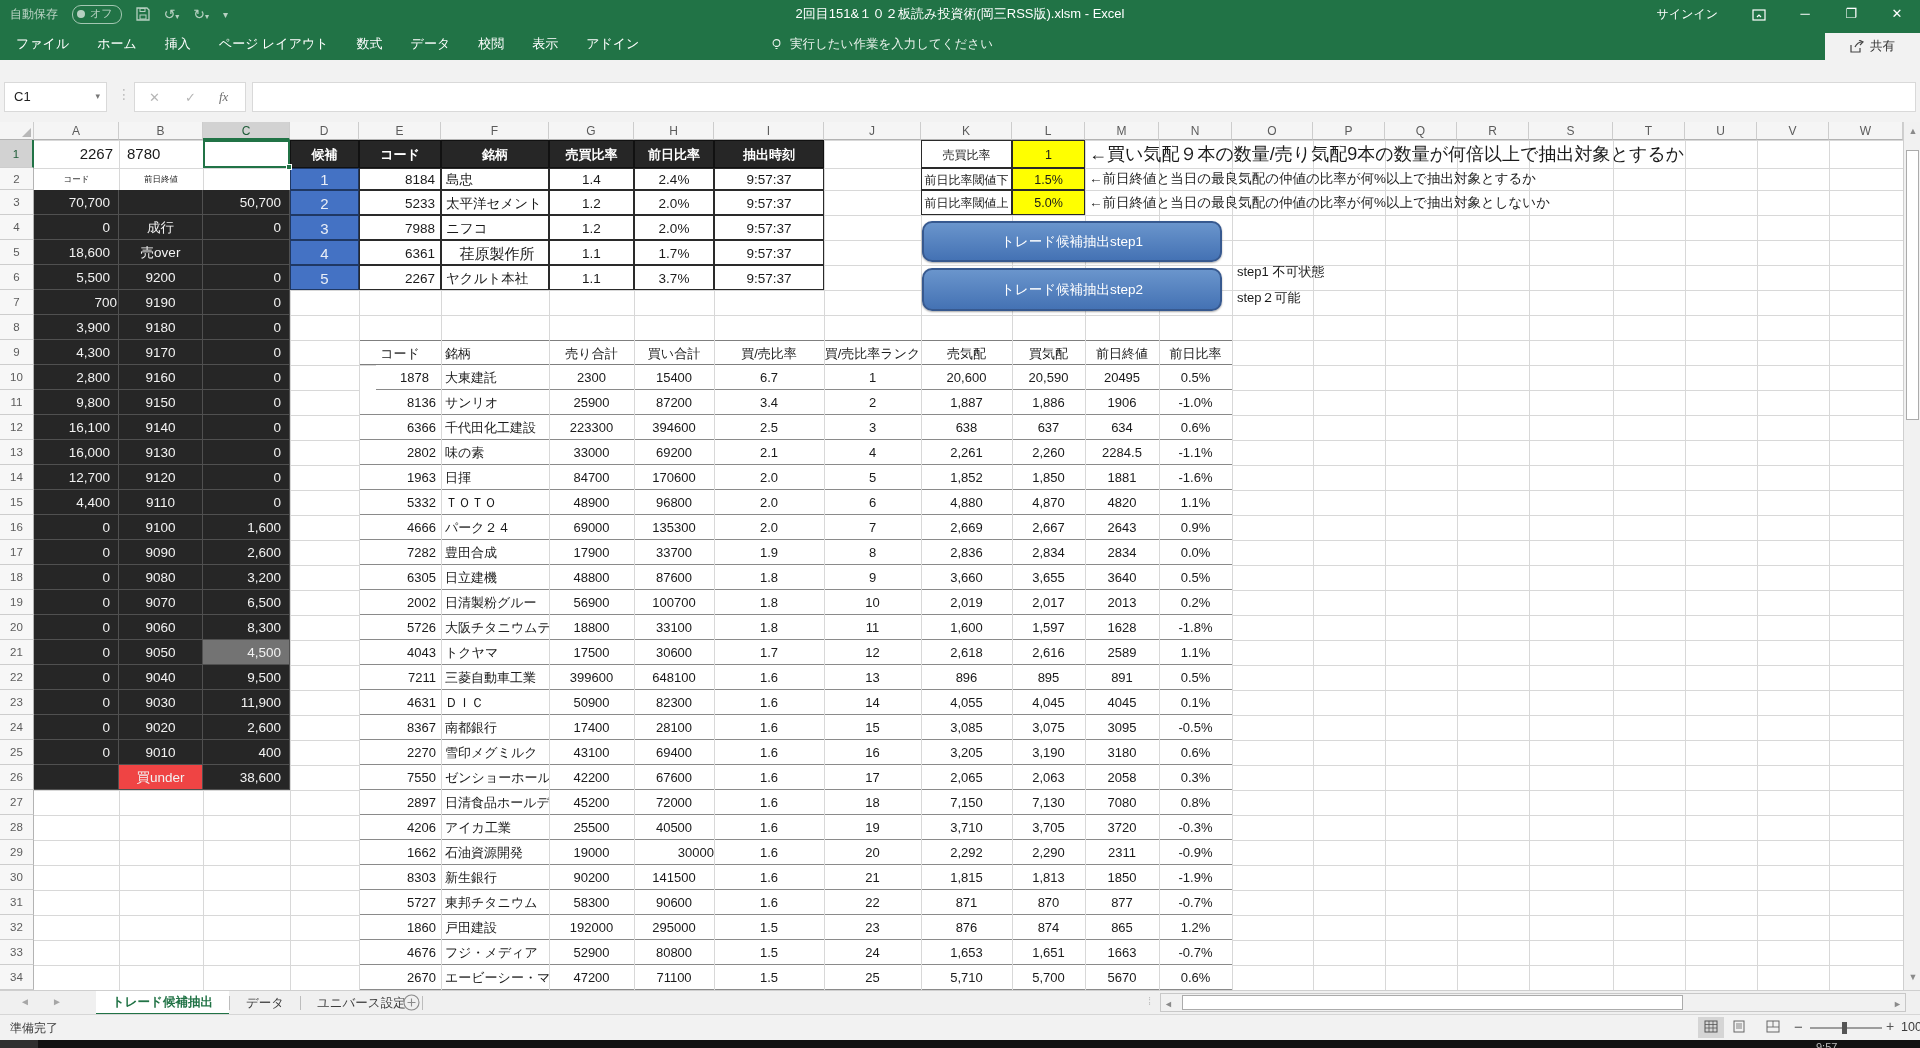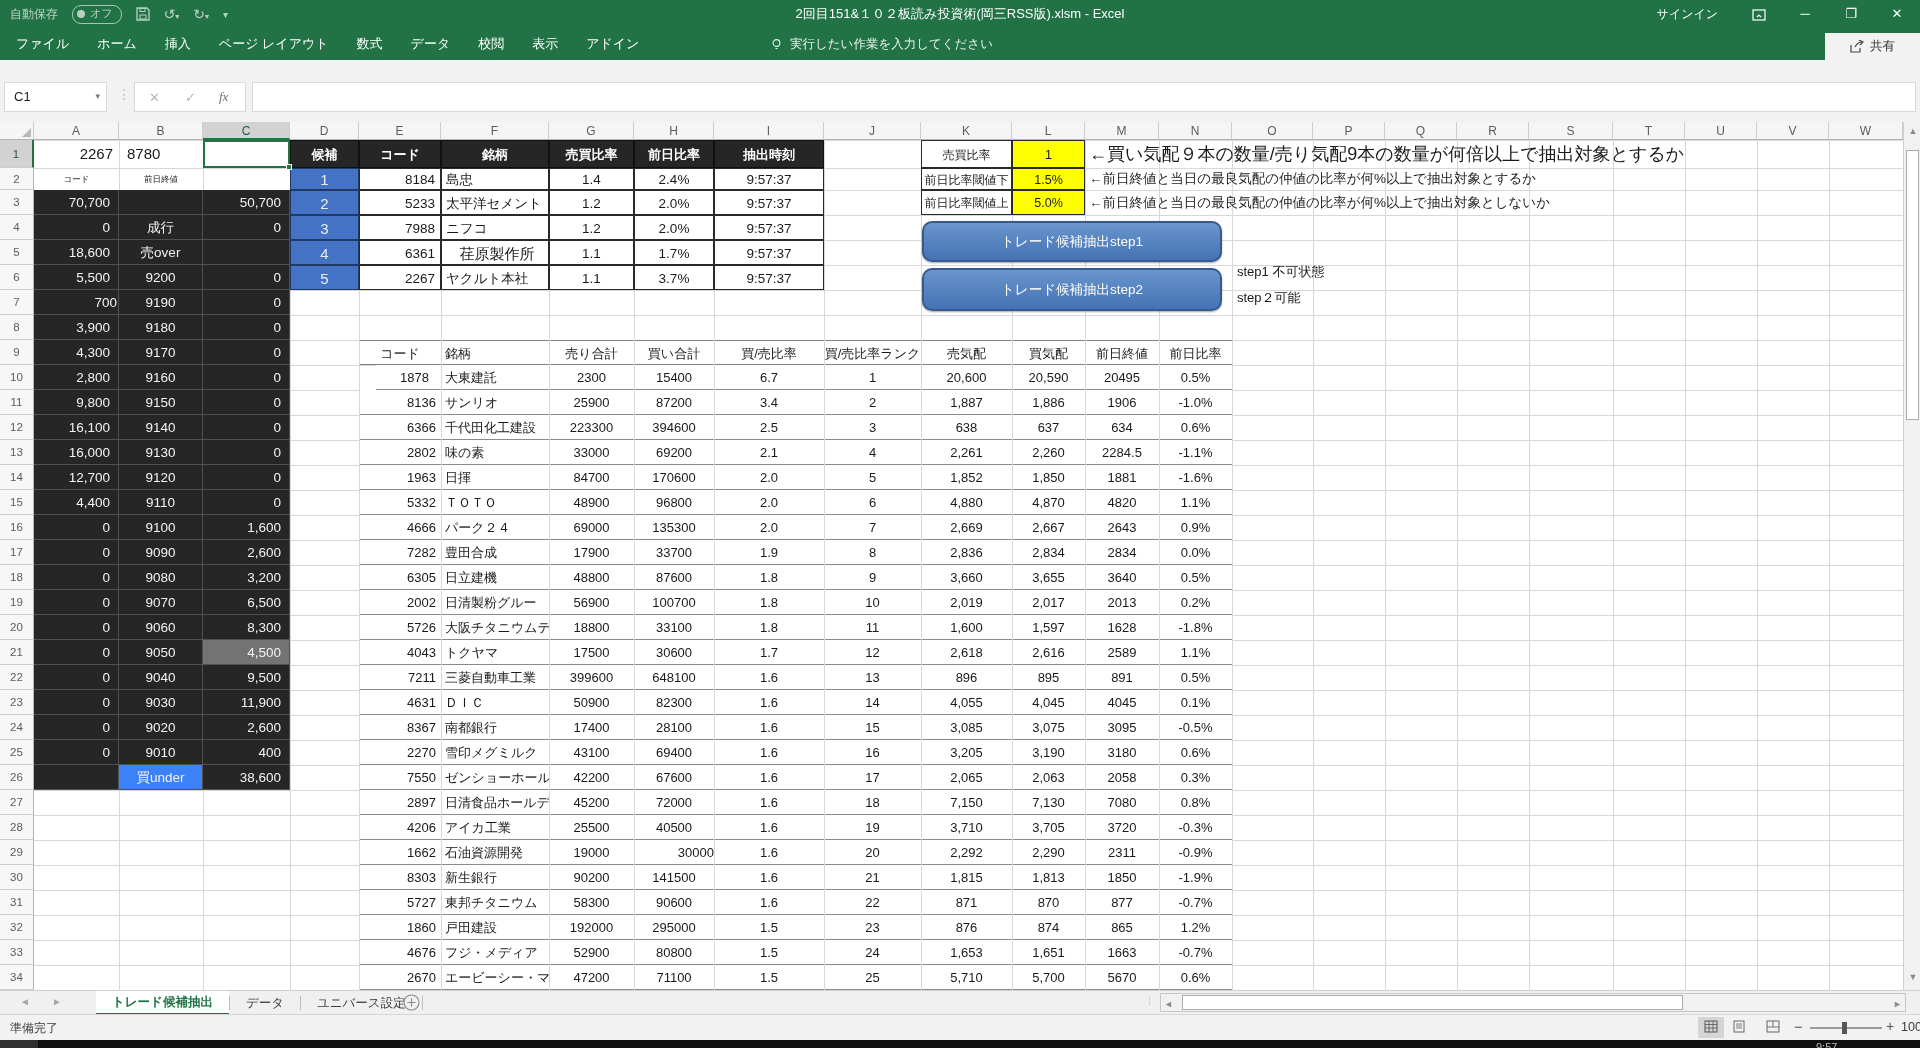--- a/index.html
+++ b/index.html
@@ -329,21 +329,21 @@
         <div class="cell dkcell" style="left: 0px; top: 500px; width: 85px; height: 25px; line-height: 25px; background: rgb(38, 38, 38); text-align: right; padding-right: 8px;">0</div>
         <div class="cell dkcell" style="left: 85px; top: 500px; width: 84px; height: 25px; line-height: 25px; background: rgb(38, 38, 38); text-align: center;">9030</div>
         <div class="cell dkcell" style="left: 169px; top: 500px; width: 87px; height: 25px; line-height: 25px; background: rgb(38, 38, 38); text-align: right; padding-right: 8px;">11,900</div>
         <div class="cell dkcell" style="left: 0px; top: 525px; width: 85px; height: 25px; line-height: 25px; background: rgb(38, 38, 38); text-align: right; padding-right: 8px;">0</div>
         <div class="cell dkcell" style="left: 85px; top: 525px; width: 84px; height: 25px; line-height: 25px; background: rgb(38, 38, 38); text-align: center;">9020</div>
         <div class="cell dkcell" style="left: 169px; top: 525px; width: 87px; height: 25px; line-height: 25px; background: rgb(38, 38, 38); text-align: right; padding-right: 8px;">2,600</div>
         <div class="cell dkcell" style="left: 0px; top: 550px; width: 85px; height: 25px; line-height: 25px; background: rgb(38, 38, 38); text-align: right; padding-right: 8px;">0</div>
         <div class="cell dkcell" style="left: 85px; top: 550px; width: 84px; height: 25px; line-height: 25px; background: rgb(38, 38, 38); text-align: center;">9010</div>
         <div class="cell dkcell" style="left: 169px; top: 550px; width: 87px; height: 25px; line-height: 25px; background: rgb(38, 38, 38); text-align: right; padding-right: 8px;">400</div>
         <div class="cell dkcell" style="left: 0px; top: 575px; width: 85px; height: 25px; line-height: 25px; background: rgb(38, 38, 38); text-align: right; padding-right: 8px;"></div>
-        <div class="cell dkcell" style="left: 85px; top: 575px; width: 84px; height: 25px; line-height: 25px; background: #3b82f6; text-align: center;">買under</div>
+        <div class="cell dkcell" style="left: 85px; top: 575px; width: 84px; height: 25px; line-height: 25px; background: #ef4444; text-align: center;">買under</div>
         <div class="cell dkcell" style="left: 169px; top: 575px; width: 87px; height: 25px; line-height: 25px; background: rgb(38, 38, 38); text-align: right; padding-right: 8px;">38,600</div>
       </div>
       <div class="abs" style="left: 203px; top: 18px; width: 87px; height: 28px; line-height: 28px; border: 2px solid rgb(33, 115, 70); box-sizing: border-box; z-index: 5;"></div>
       <div class="abs" style="left: 286px; top: 42px; width: 6px; height: 6px; line-height: 6px; background: rgb(33, 115, 70); border: 1px solid rgb(255, 255, 255); box-sizing: border-box; z-index: 6;"></div>
       <div class="cell hdrdark" style="left: 290px; top: 18px; width: 69px; height: 28px; line-height: 28px; font-size: 13px;">候補</div>
       <div class="cell hdrdark" style="left: 359px; top: 18px; width: 82px; height: 28px; line-height: 28px; font-size: 13px;">コード</div>
       <div class="cell hdrdark" style="left: 441px; top: 18px; width: 108px; height: 28px; line-height: 28px; font-size: 13px;">銘柄</div>
       <div class="cell hdrdark" style="left: 549px; top: 18px; width: 85px; height: 28px; line-height: 28px; font-size: 13px;">売買比率</div>
       <div class="cell hdrdark" style="left: 634px; top: 18px; width: 80px; height: 28px; line-height: 28px; font-size: 13px;">前日比率</div>
       <div class="cell hdrdark" style="left: 714px; top: 18px; width: 110px; height: 28px; line-height: 28px; font-size: 13px;">抽出時刻</div>

